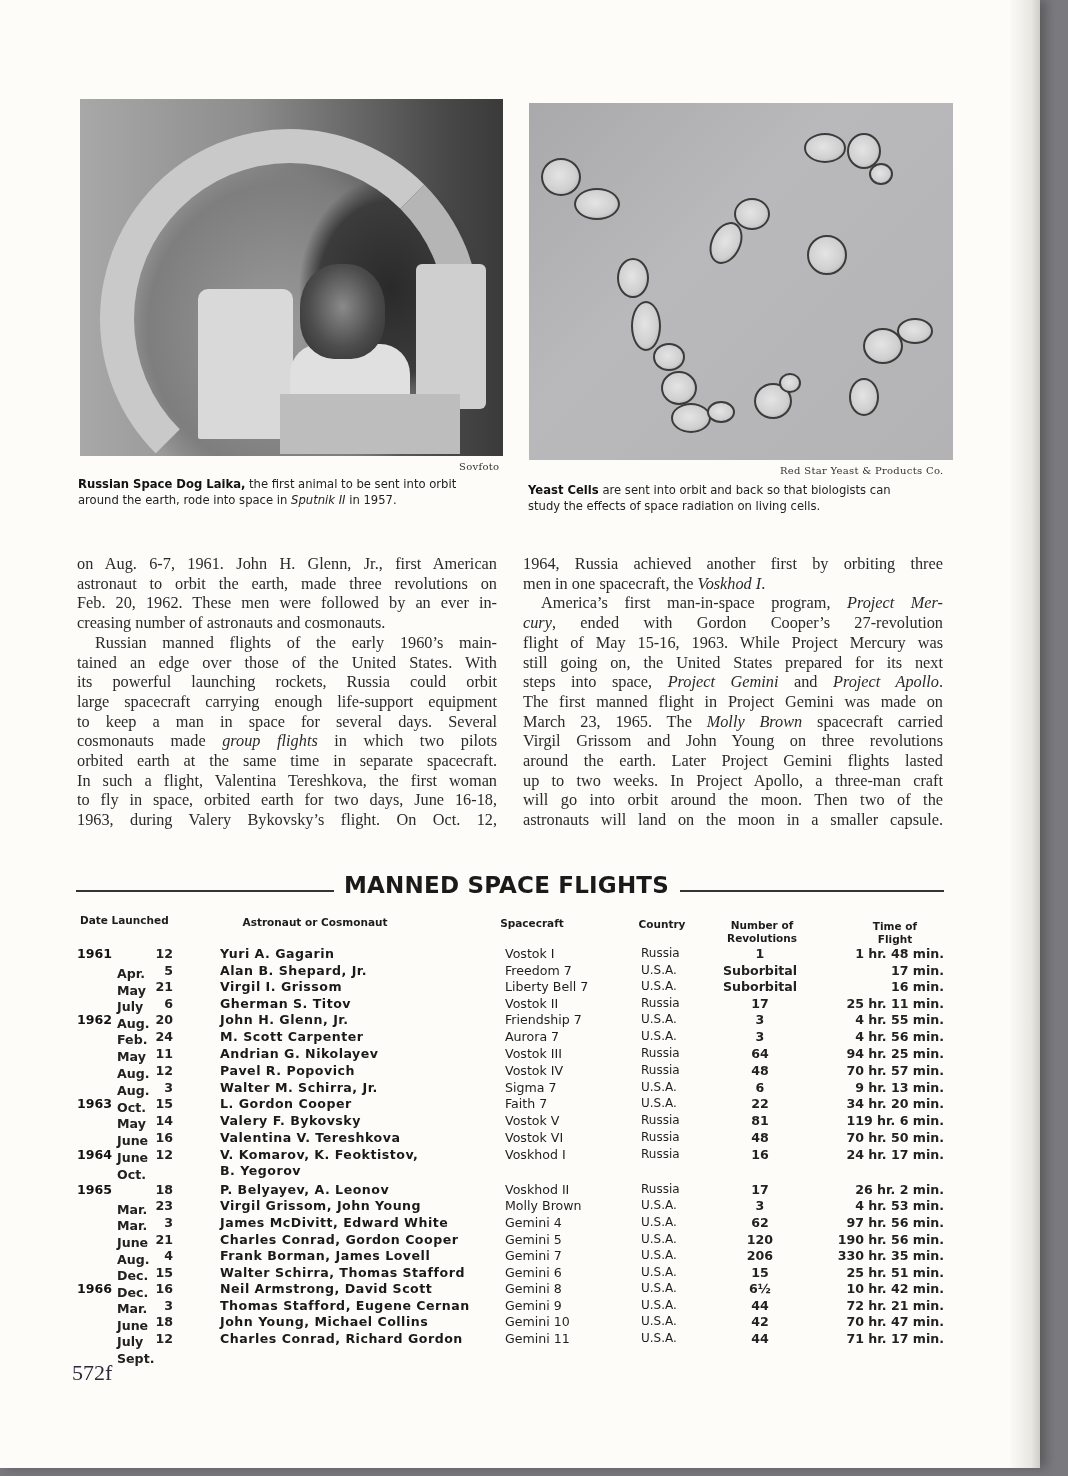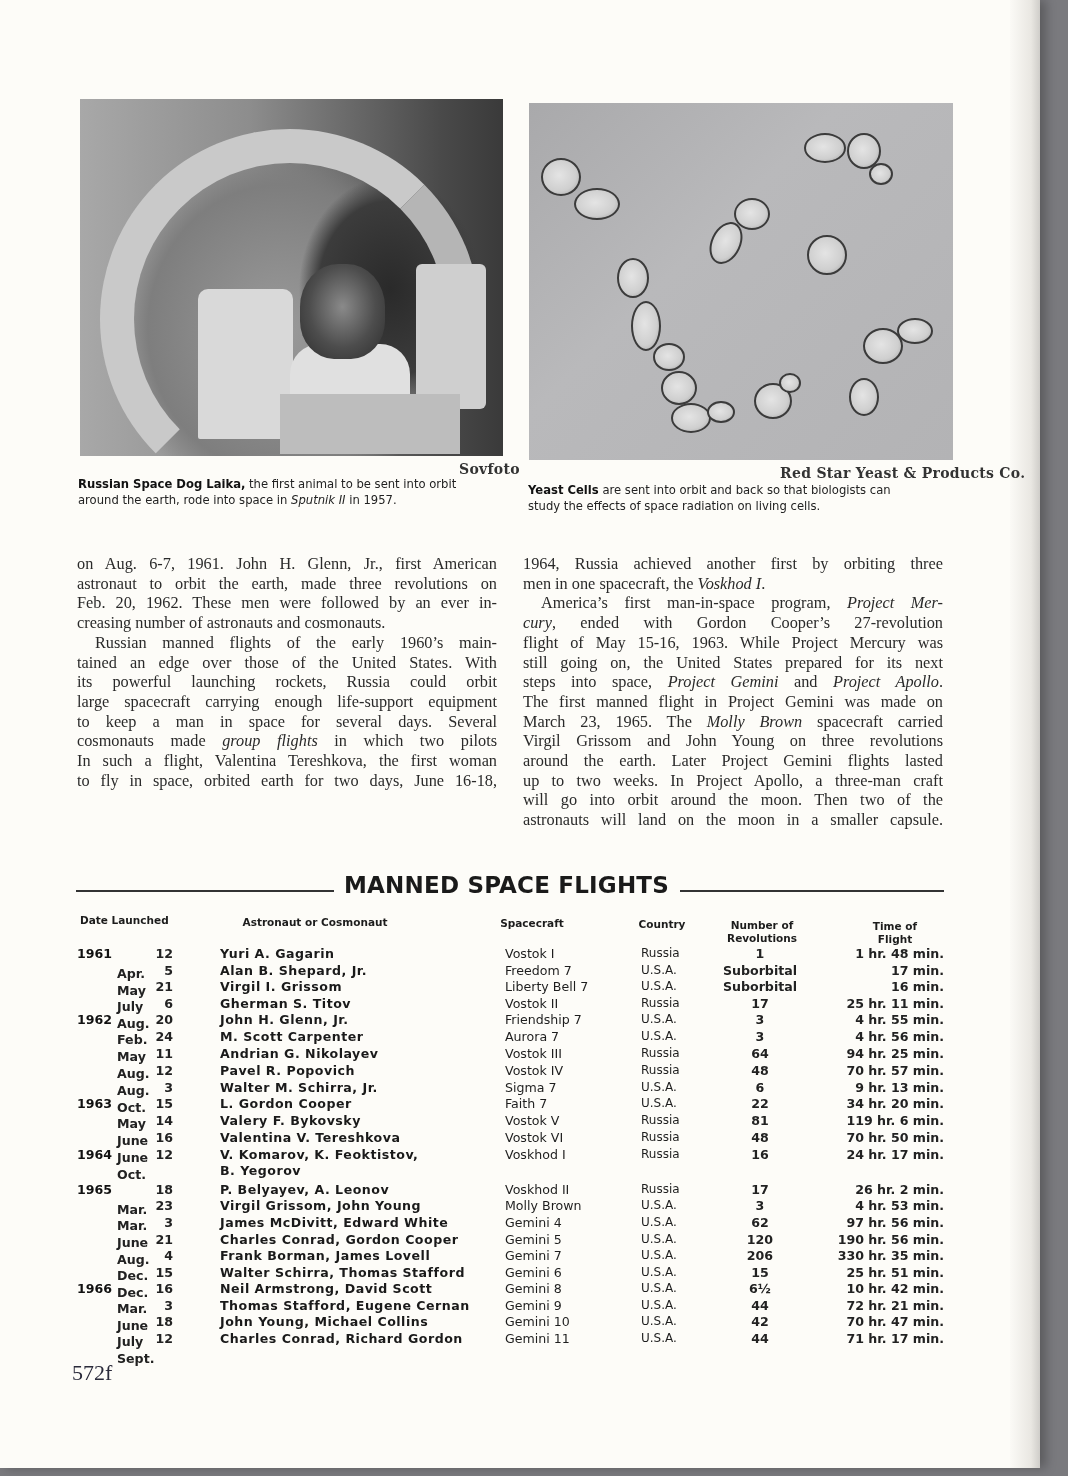--- a/index.html
+++ b/index.html
@@ -57,23 +57,22 @@
   .photo-yeast {
     left:529px; top:103px; width:424px; height:357px;
     background:linear-gradient(135deg, #a9a9ab 0%, #b9b9bb 40%, #b3b3b5 100%);
   }
   .cell {
     position:absolute; border:2px solid #3b3b3b; border-radius:50%;
     background:radial-gradient(ellipse at 45% 45%, #e4e4e4 0%, #cfcfcf 60%, #9d9d9d 100%);
     box-sizing:border-box;
   }
   .credit {
-    position:absolute; font-family:"DejaVu Serif", serif; font-size:14px; color:#333;
+    position:absolute; font-family:"DejaVu Serif", serif; font-size:10px; color:#333;
     letter-spacing:0.3px;
-    font-weight:bold;
   }
   .caption {
     position:absolute; font-family:"DejaVu Sans", sans-serif; font-size:11.6px; line-height:16px;
     color:#222;
   }
   .caption b { font-weight:bold; color:#111; }
   .caption i { font-style:italic; }
   .body-col {
     position:absolute; width:420px;
     font-family:"Liberation Serif", serif; font-size:16.3px; line-height:19.7px;
@@ -168,22 +167,24 @@
     <p class="justify-last"><span>on Aug. 6-7, 1961. John H. Glenn, Jr., first American</span></p>
     <p class="justify-last"><span>astronaut to orbit the earth, made three revolutions on</span></p>
     <p class="justify-last"><span>Feb. 20, 1962. These men were followed by an ever in-</span></p>
     <p><span>creasing number of astronauts and cosmonauts.</span></p>
     <p class="indent justify-last"><span>Russian manned flights of the early 1960’s main-</span></p>
     <p class="justify-last"><span>tained an edge over those of the United States. With</span></p>
     <p class="justify-last"><span>its powerful launching rockets, Russia could orbit</span></p>
     <p class="justify-last"><span>large spacecraft carrying enough life-support equipment</span></p>
     <p class="justify-last"><span>to keep a man in space for several days. Several</span></p>
     <p class="justify-last"><span>cosmonauts made </span><i>group flights</i><span> in which two pilots</span></p>
+    <p class="justify-last"><span>orbited earth at the same time in separate spacecraft.</span></p>
     <p class="justify-last"><span>In such a flight, Valentina Tereshkova, the first woman</span></p>
     <p class="justify-last"><span>to fly in space, orbited earth for two days, June 16-18,</span></p>
+    <p class="justify-last"><span>1963, during Valery Bykovsky’s flight. On Oct. 12,</span></p>
   </div>
 
   <div class="body-col" style="left:523px; top:554px;">
     <p class="justify-last"><span>1964, Russia achieved another first by orbiting three</span></p>
     <p><span>men in one spacecraft, the </span><i>Voskhod I</i><span>.</span></p>
     <p class="indent justify-last"><span>America’s first man-in-space program, </span><i>Project Mer-</i></p>
     <p class="justify-last"><i>cury</i><span>, ended with Gordon Cooper’s 27-revolution</span></p>
     <p class="justify-last"><span>flight of May 15-16, 1963. While Project Mercury was</span></p>
     <p class="justify-last"><span>still going on, the United States prepared for its next</span></p>
     <p class="justify-last"><span>steps into space, </span><i>Project Gemini</i><span> and </span><i>Project Apollo</i><span>.</span></p>

